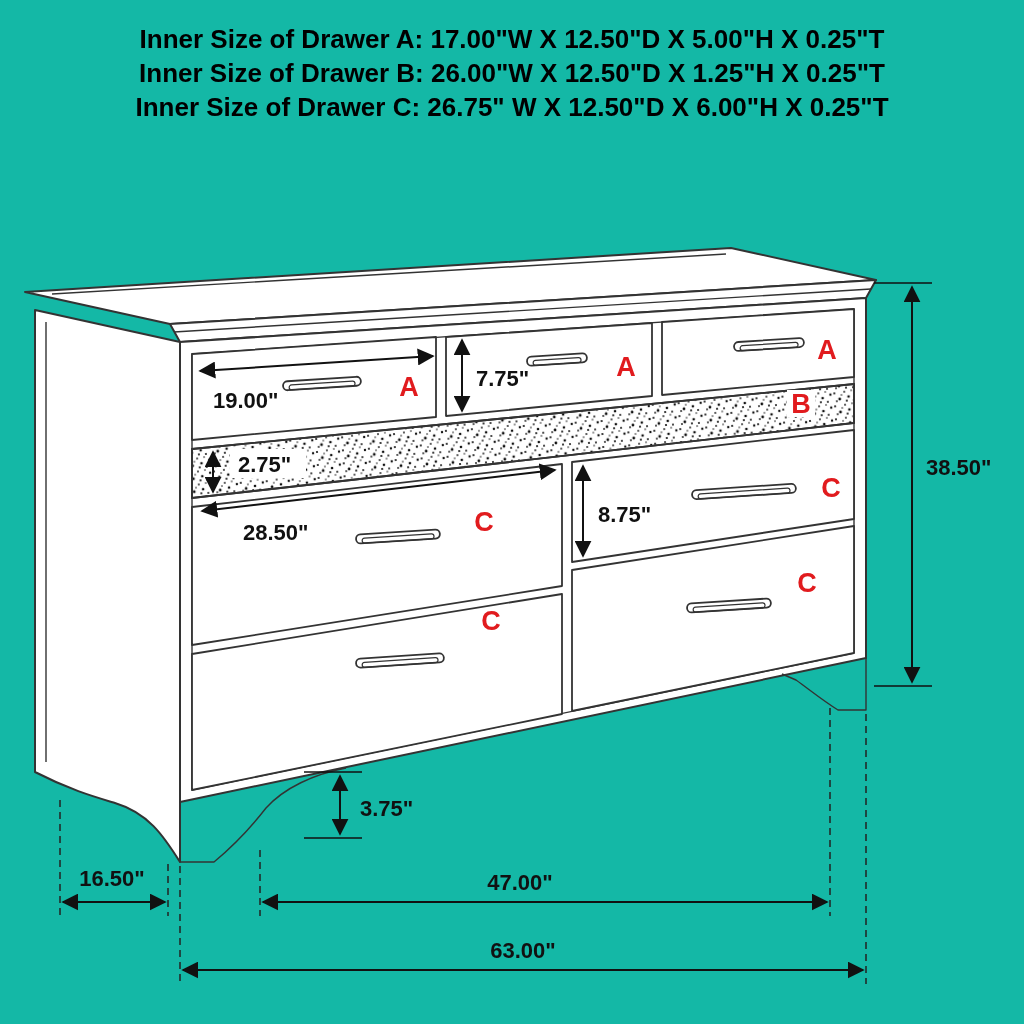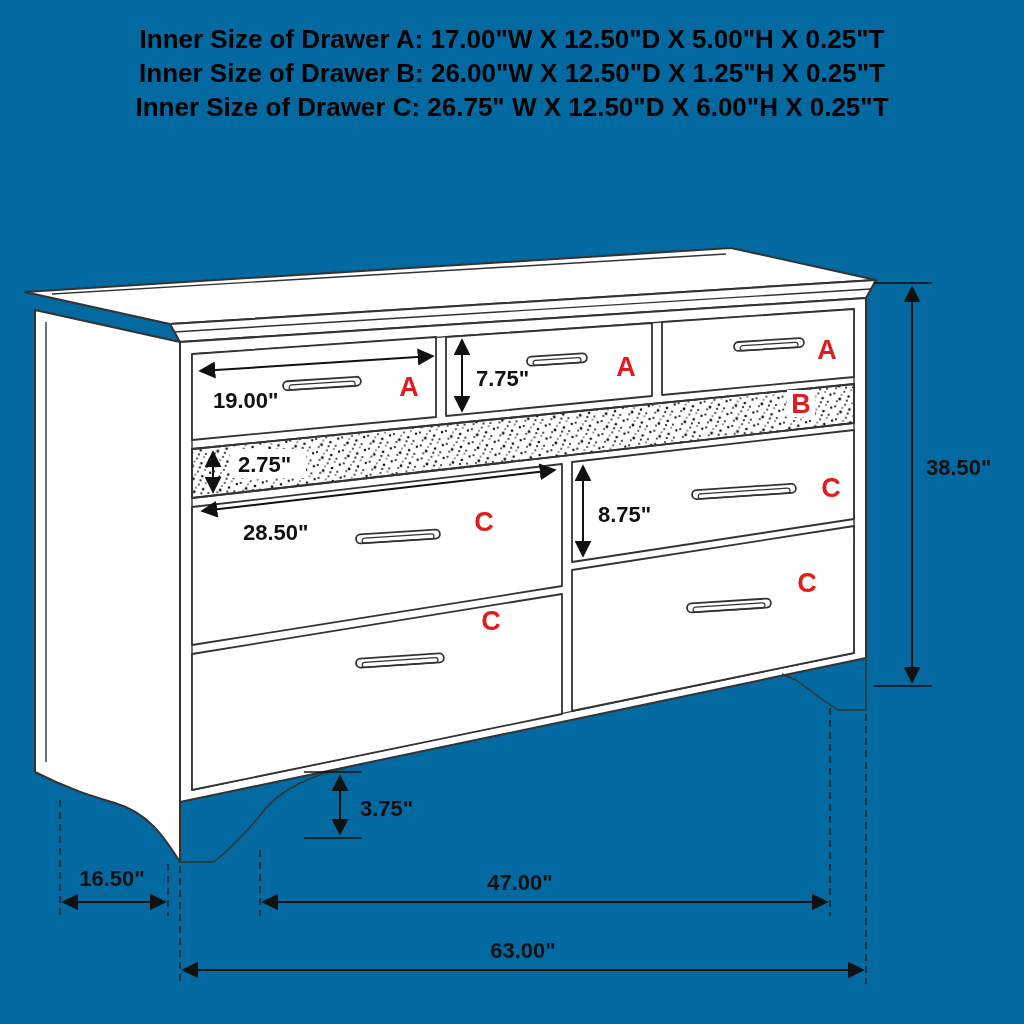--- a/index.html
+++ b/index.html
@@ -1,16 +1,16 @@
 <!DOCTYPE html>
 <html><head>
 <meta charset="utf-8">
 <style>
   html,body{margin:0;padding:0;background:#ffffff;}
-  .page{width:1024px;height:1024px;position:relative;background:#0369a1;overflow:hidden;
+  .page{width:1024px;height:1024px;position:relative;background:#14b8a6;overflow:hidden;
         font-family:"Liberation Sans", sans-serif;text-align:right;}
   svg{display:block;}
   .hdr{font-family:"Liberation Sans",sans-serif;font-weight:700;font-size:26px;fill:#000000;}
   .dim-label{font-family:"Liberation Sans",sans-serif;font-weight:700;font-size:22px;fill:#111111;}
   .red-label{font-family:"Liberation Sans",sans-serif;font-weight:700;font-size:27px;fill:#e11b1e;}
   .structure{fill:#ffffff;stroke:#333333;stroke-width:2;stroke-linejoin:round;}
   .structure-thin{fill:none;stroke:#333333;stroke-width:1.4;stroke-linejoin:round;}
   .drawer{fill:#ffffff;stroke:#333333;stroke-width:1.8;stroke-linejoin:round;}
   .handle{fill:#ffffff;stroke:#333333;stroke-width:1.8;}
   .handle-inner{fill:none;stroke:#333333;stroke-width:1.2;}

